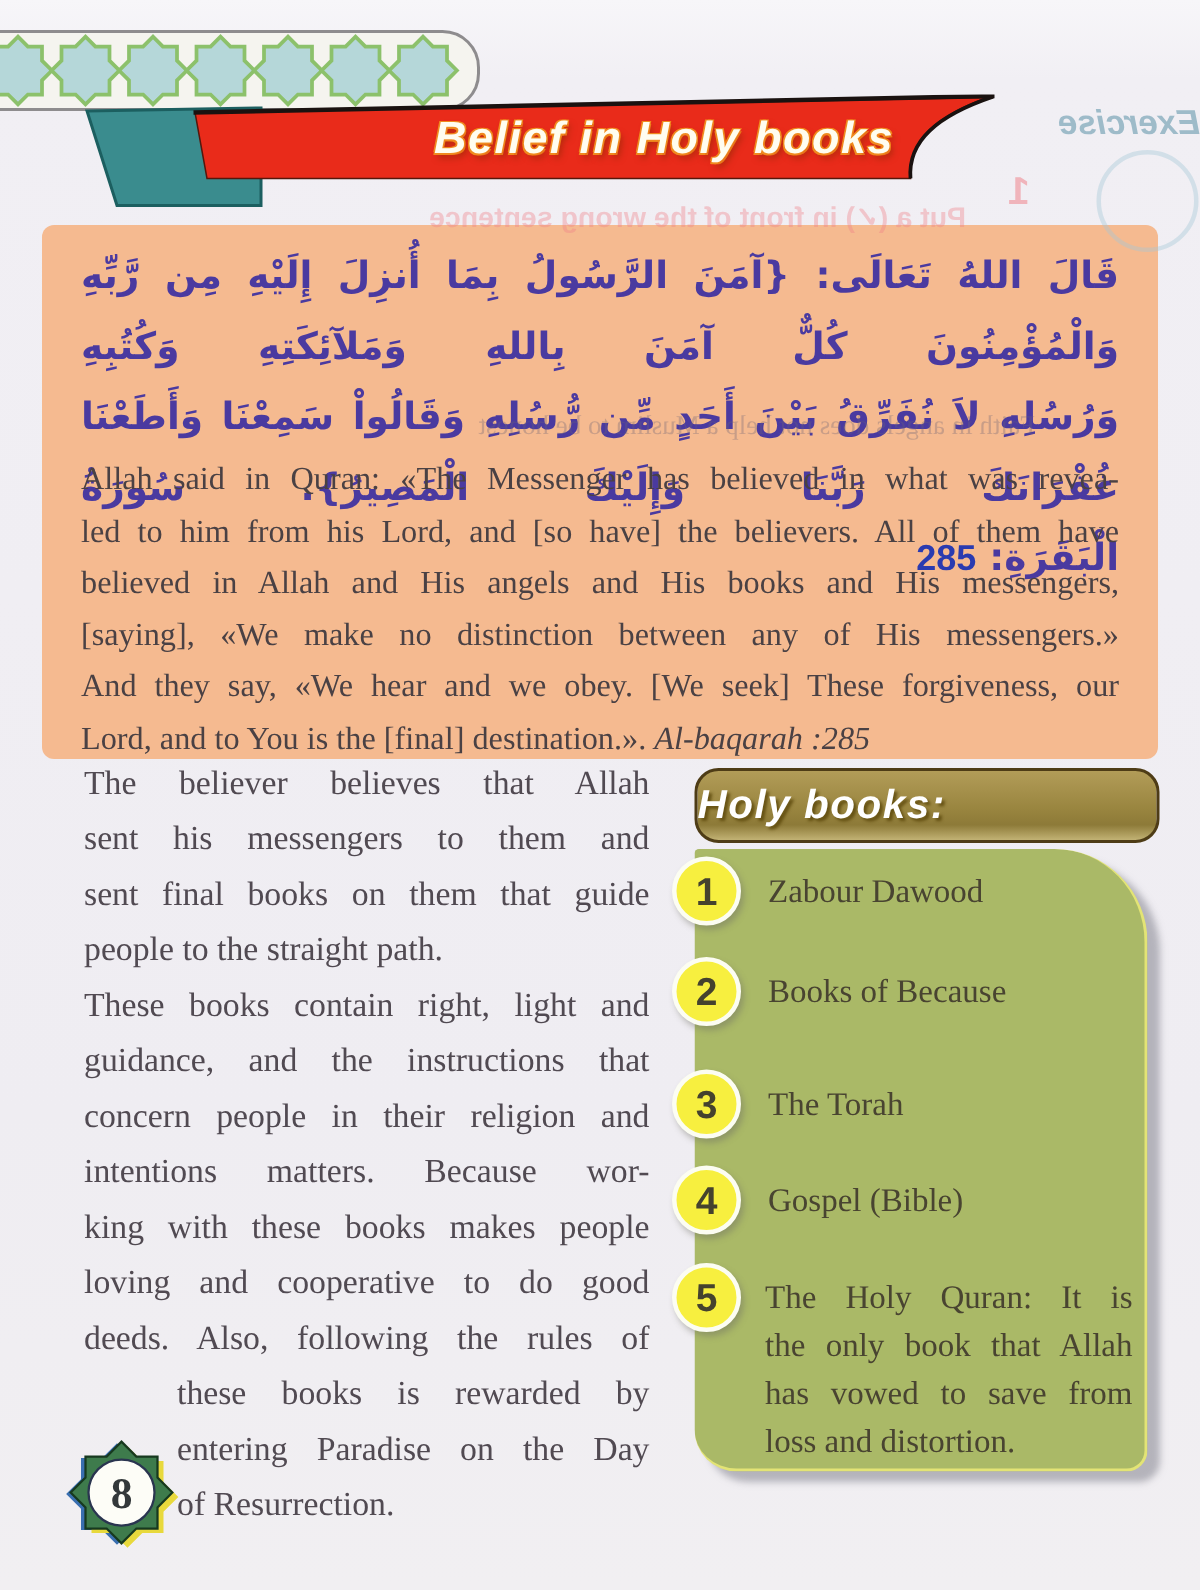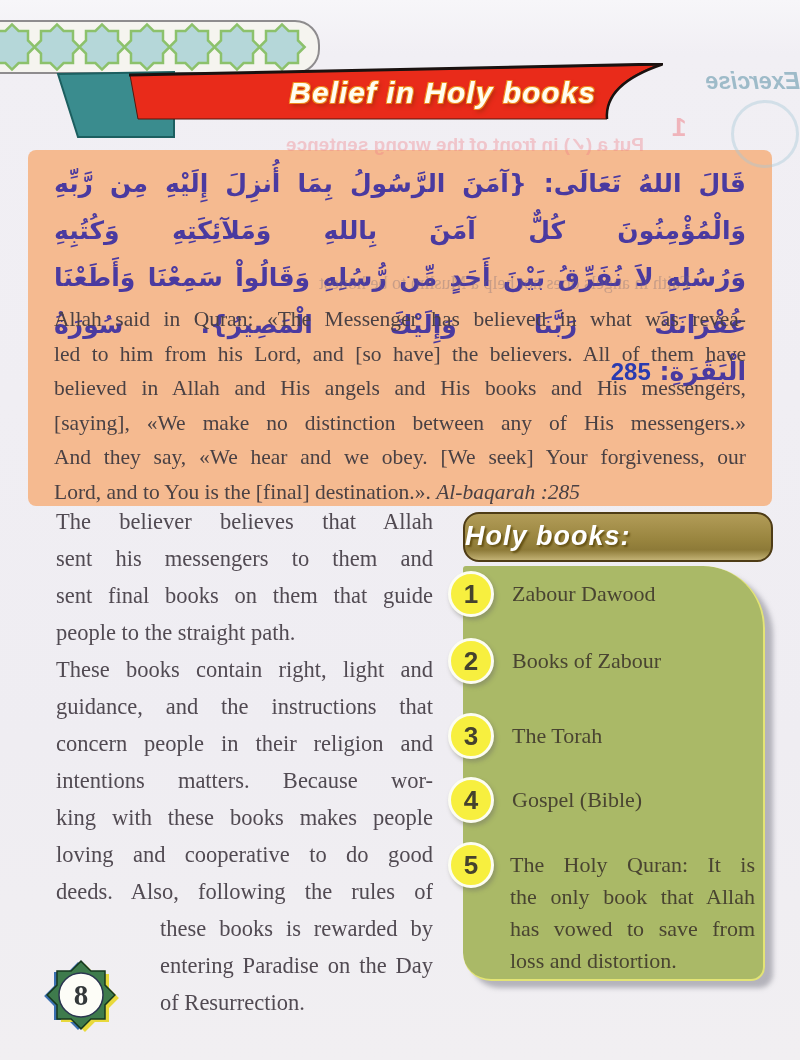--- a/index.html
+++ b/index.html
@@ -41,21 +41,21 @@
   .num285{font-family:"Liberation Sans",sans-serif;font-weight:bold;font-size:24px;color:#2a3bb0;}
   .english-block{position:absolute;left:26px;right:26px;top:152px;}
   .eline{
     font-size:21.5px;line-height:34.5px;color:#4a4144;
   }
   .just{text-align:justify;text-align-last:justify;text-justify:inter-word;}
   .eline i{font-style:italic;margin-top:44px;}
   
   .left-col{position:absolute;left:56px;top:503px;width:377px;z-index:4;}
   .lline{font-size:22.5px;line-height:37px;color:#514a52;}
-  .left-col-indented{margin-left:104px;}
+  .left-col-indented{margin-left:62px;}
   
   .sidebar-header{
     position:absolute;left:463px;top:512px;width:310px;height:50px;z-index:5;
     box-sizing:border-box;border:2px solid #4e3c16;border-radius:16px;
     background:linear-gradient(180deg,#b29c58 0%,#99853f 55%,#8d7a38 78%,#c2b274 100%);
     line-height:44px;
     font-family:"Liberation Sans",sans-serif;font-style:italic;font-weight:bold;
     font-size:27px;color:#ffffff;letter-spacing:1px;
     text-shadow:2px 2px 2px rgba(90,70,10,.8);
   }
@@ -144,21 +144,21 @@
     <div class="aline aline-src">
       <span>الْبَقَرَةِ:</span>
       <span class="num285">285</span>
     </div>
   </div>
   <div class="english-block" id="quran-english">
       <div class="eline just">Allah said in Quran: «The Messenger has believed in what was revea-</div>
       <div class="eline just">led to him from his Lord, and [so have] the believers. All of them have</div>
       <div class="eline just">believed in Allah and His angels and His books and His messengers,</div>
       <div class="eline just">[saying], «We make no distinction between any of His messengers.»</div>
-      <div class="eline just">And they say, «We hear and we obey. [We seek] Your forgiveness, our</div>
+      <div class="eline just">And they say, «We hear and we obey. [We seek] These forgiveness, our</div>
       <div class="eline">Lord, and to You is the [final] destination.». <i>Al-baqarah :285</i></div>
     </div>
 </div>
 
 <div class="left-col">
   <div id="left-col-lines">
       <div class="lline just">The believer believes that Allah</div>
       <div class="lline just">sent his messengers to them and</div>
       <div class="lline just">sent final books on them that guide</div>
       <div class="lline">people to the straight path.</div>
@@ -178,21 +178,21 @@
 </div>
 
 <div class="sidebar-header">Holy books:</div>
 <div class="green-panel" id="holy-books-list">
     <div class="hb-row">
       <div class="hb-num">1</div>
       <div class="hb-label">Zabour Dawood</div>
     </div>
     <div class="hb-row">
       <div class="hb-num">2</div>
-      <div class="hb-label">Books of  Zabour</div>
+      <div class="hb-label">Books of  Because</div>
     </div>
     <div class="hb-row">
       <div class="hb-num">3</div>
       <div class="hb-label">The Torah</div>
     </div>
     <div class="hb-row">
       <div class="hb-num">4</div>
       <div class="hb-label">Gospel (Bible)</div>
     </div>
     <div class="hb-row">

